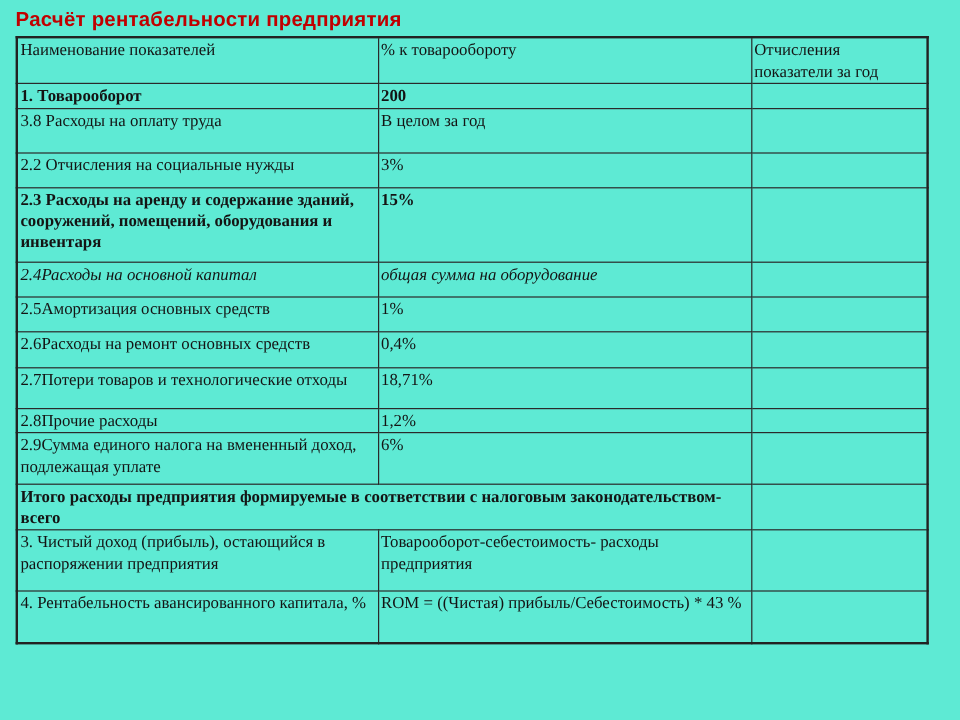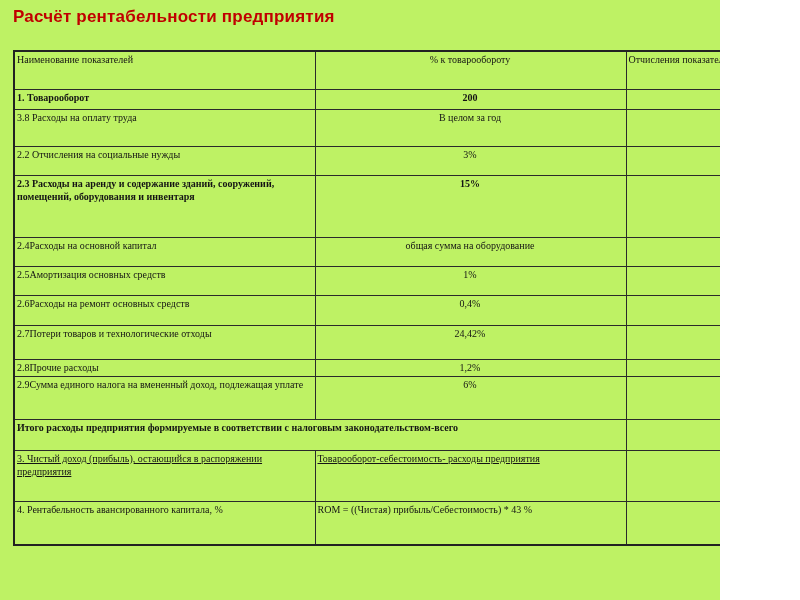--- a/index.html
+++ b/index.html
@@ -1,69 +1,69 @@
 <!DOCTYPE html>
 <html><head>
 <meta charset="utf-8">
 <style>
   html, body {
     margin: 0; padding: 0;
     background: #ffffff;
   }
   .slide {
     position: relative;
-    width: 720px; height: 600px;
-    background: #bef264;
+    width: 800px; height: 600px;
+    background: #5eead4;
     overflow: hidden;
     font-family: "Liberation Serif", serif;
   }
   .slide-title {
     position: absolute;
     left: 13px; top: 7px;
     font-family: "Liberation Sans", sans-serif;
     font-weight: bold;
     font-size: 17px;
     letter-spacing: 0.2px;
     color: #c00000;
     white-space: nowrap;
   }
   table.main-table {
     position: absolute;
-    left: 13px; top: 50px;
+    left: 13px; top: 30px;
     width: 759px;
     border-collapse: collapse;
     table-layout: fixed;
     border: 2px solid #222222;
-    font-size: 10px;
+    font-size: 14px;
     line-height: 1.25;
     color: #141414;
   }
   table.main-table td {
     border: 1px solid #2a2a2a;
     vertical-align: top;
     padding: 2px 3px 0 2px;
     overflow: hidden;
   }
-  .c  { text-align: center; }
+  .c  { }
   .b  { font-weight: bold; }
   
   .h-head   td { height: 35px; }
   .h-r1     td { height: 17px; }
   .h-r2     td { height: 36px; }
   .h-r2_1   td { height: 34px; }
   .h-r2_2   td { height: 26px; }
   .h-r2_3   td { height: 59px; font-weight: bold; }
-  .h-r2_4   td { height: 26px; }
+  .h-r2_4   td { height: 26px; font-style: italic; }
   .h-r2_5   td { height: 26px; font-family: Liberation Serif, serif; }
   .h-r2_6   td { height: 27px; }
   .h-r2_7   td { height: 31px; }
   .h-r2_8   td { height: 14px; }
   .h-r2_9   td { height: 40px; }
   .h-total  td { height: 28px; margin-left: 41px; }
-  .h-r3     td { height: 48px; text-decoration: underline; }
+  .h-r3     td { height: 48px; }
   .h-r4     td { height: 40px; }
 </style>
 </head>
 <body>
 
 <div class="slide">
 
   <div class="slide-title">Расчёт рентабельности предприятия</div>
 
   <table class="main-table">
@@ -118,21 +118,21 @@
       </tr>
 
       <tr class="h-r2_6">
         <td>2.6Расходы на ремонт основных средств</td>
         <td class="c">0,4%</td>
         <td></td>
       </tr>
 
       <tr class="h-r2_7">
         <td>2.7Потери товаров и технологические отходы</td>
-        <td class="c">24,42%</td>
+        <td class="c">18,71%</td>
         <td></td>
       </tr>
 
       <tr class="h-r2_8">
         <td>2.8Прочие расходы</td>
         <td class="c">1,2%</td>
         <td></td>
       </tr>
 
       <tr class="h-r2_9">

